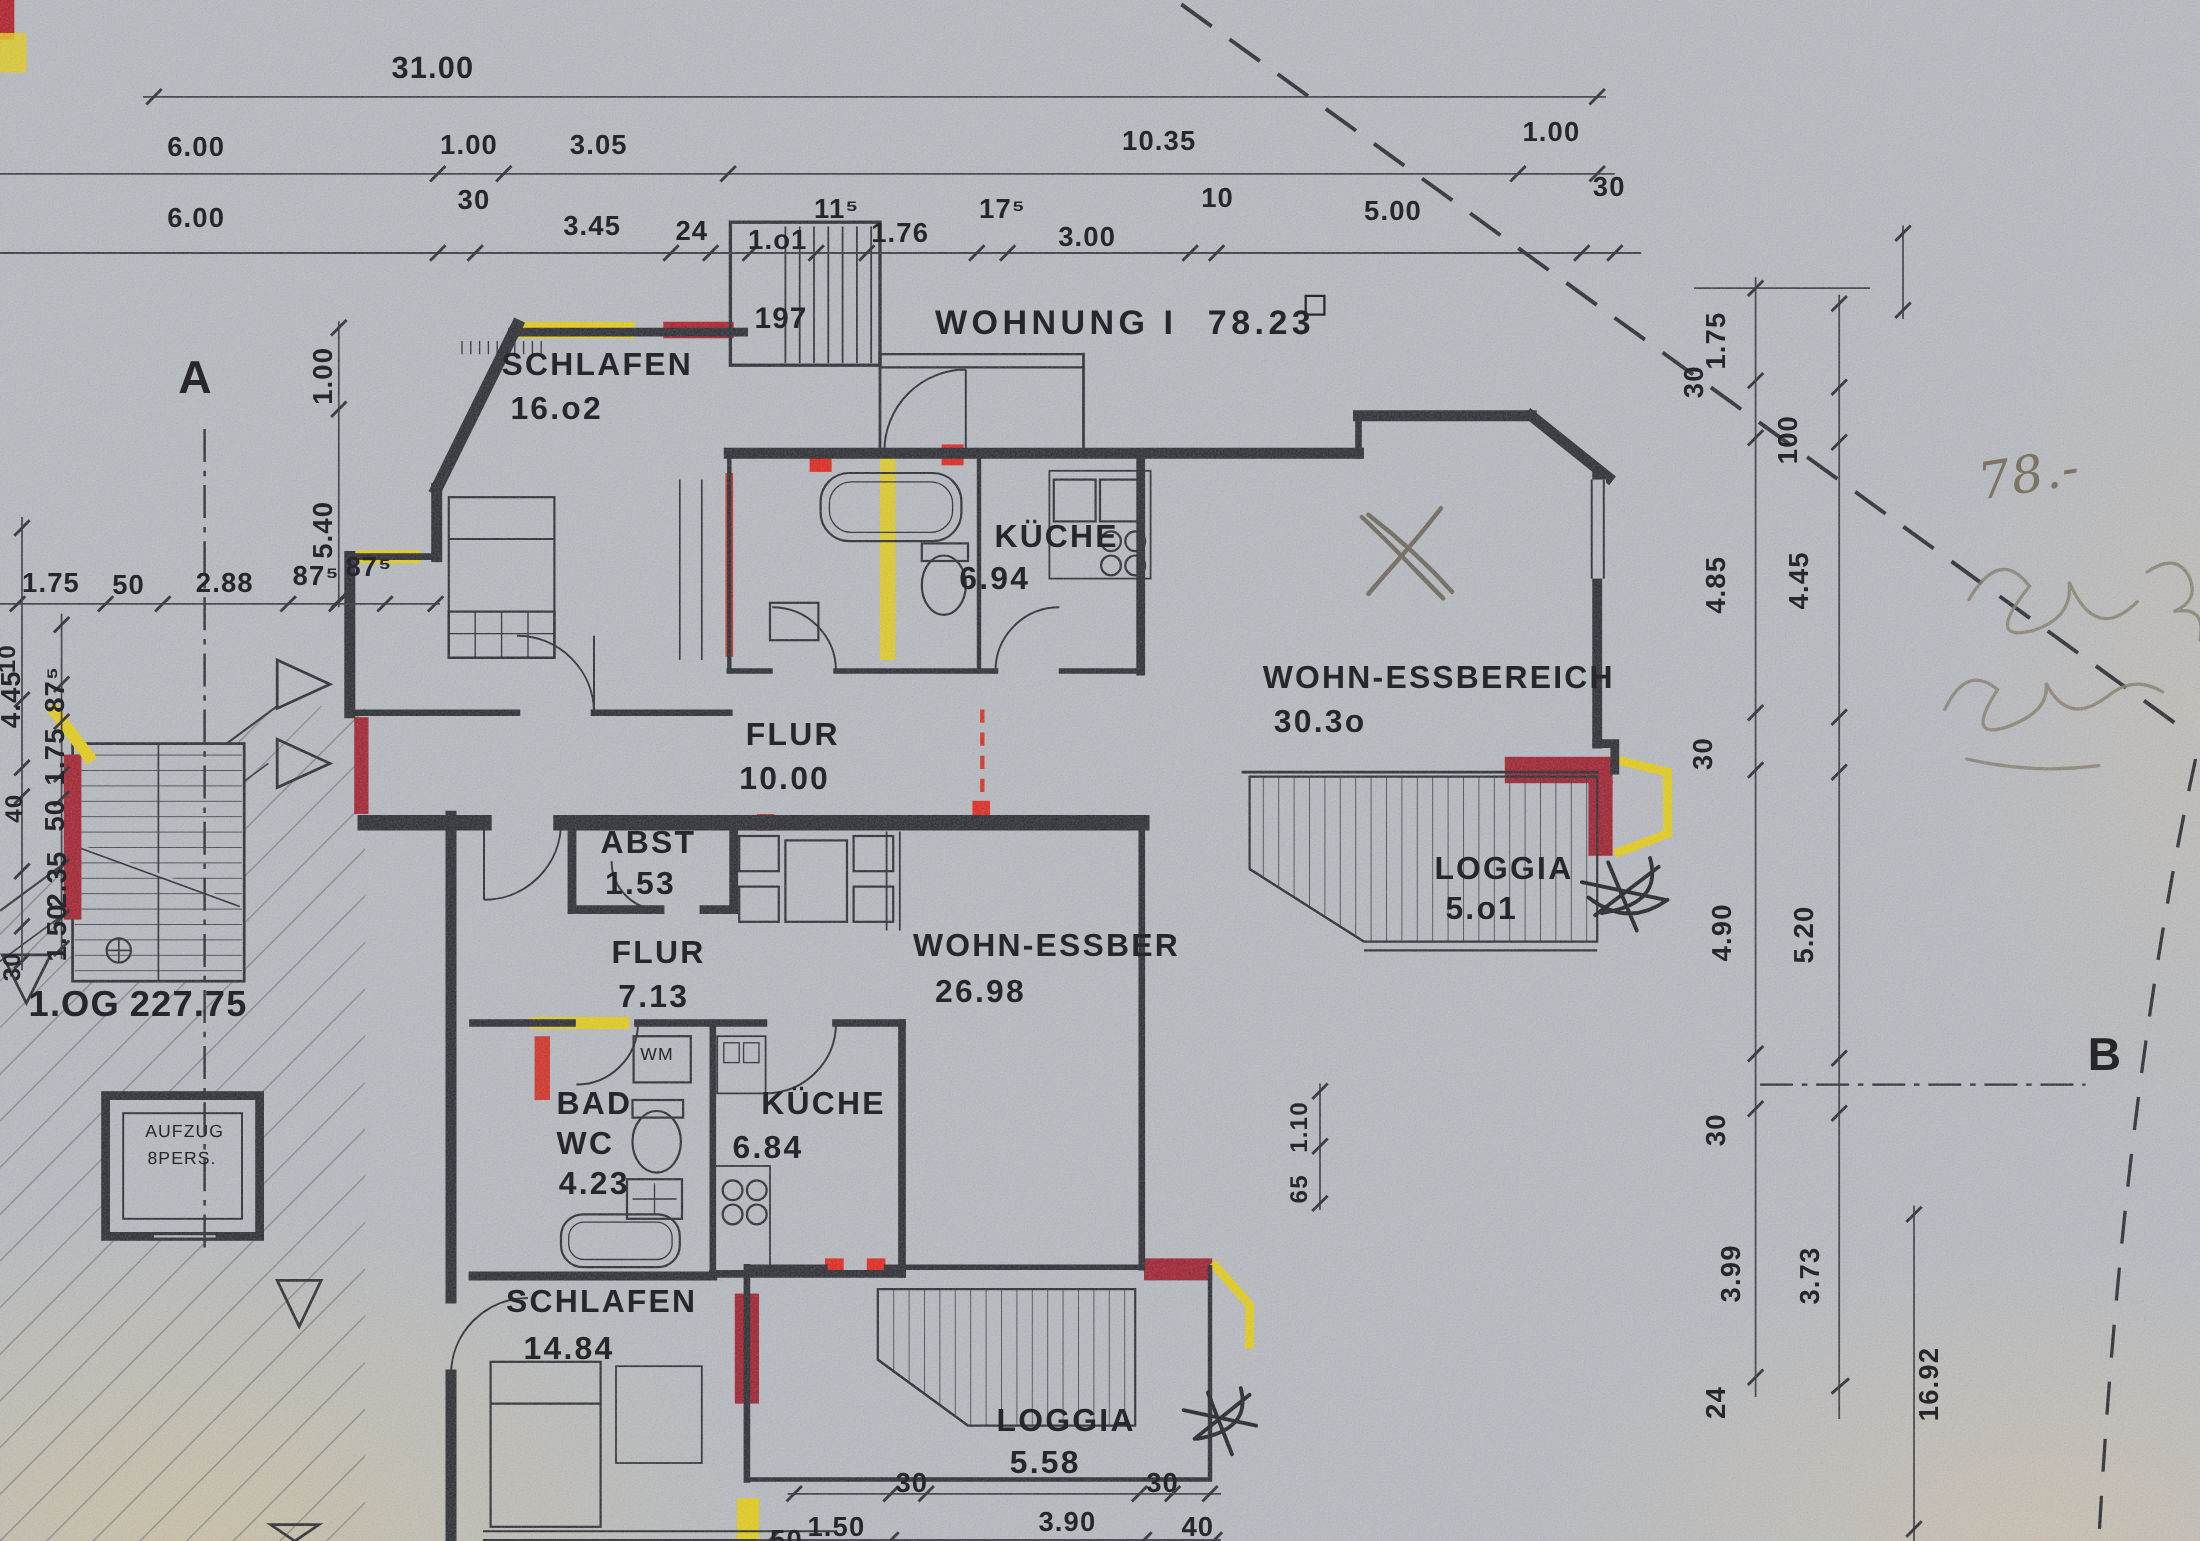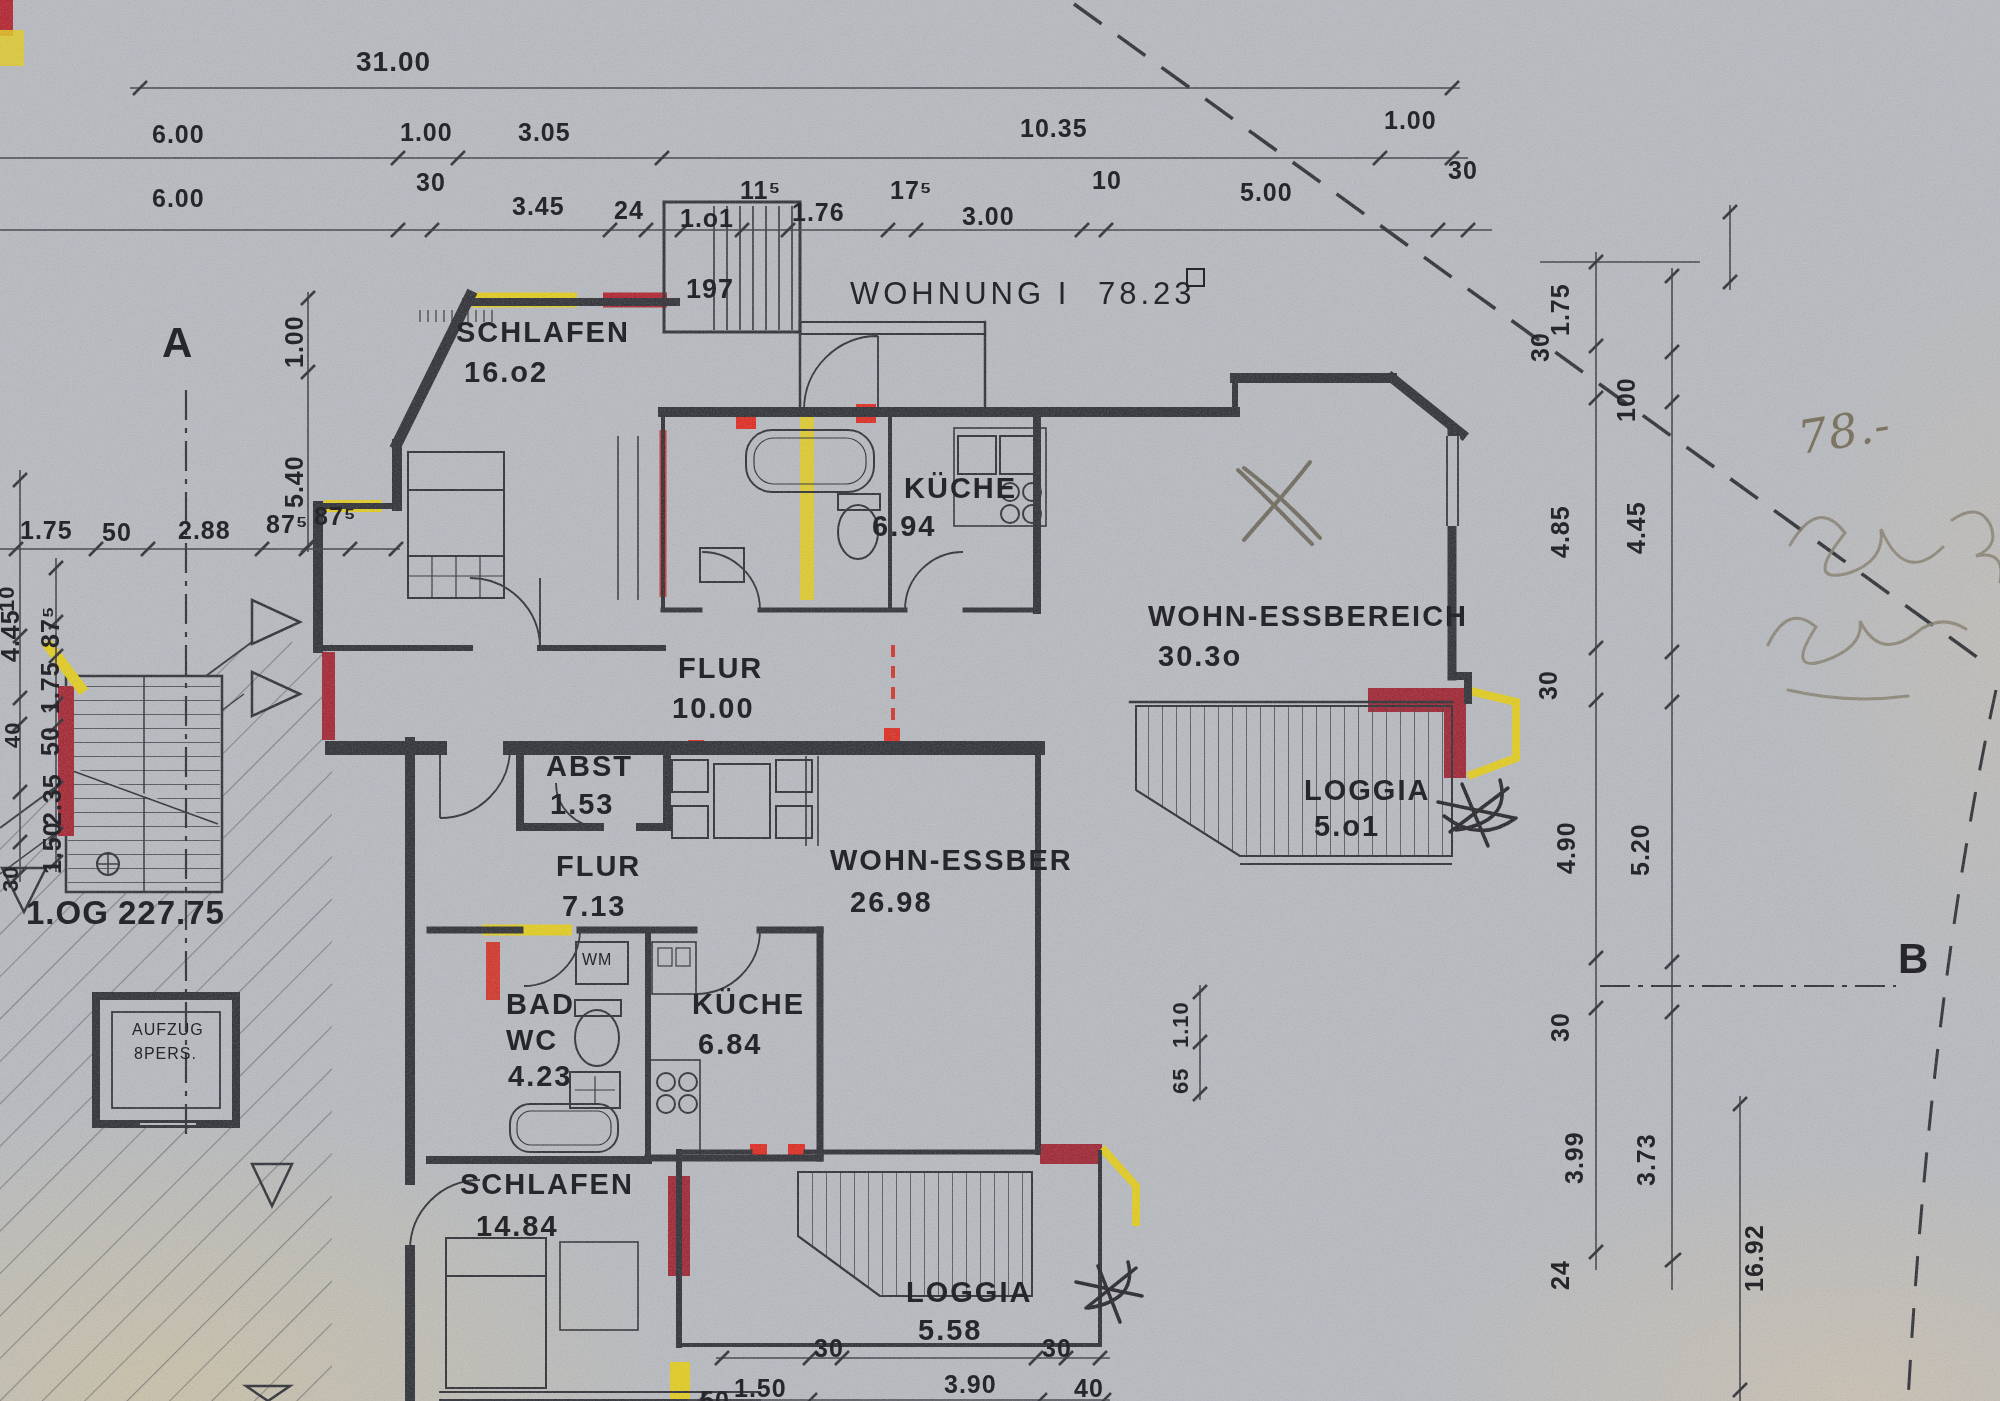--- a/index.html
+++ b/index.html
@@ -5,21 +5,21 @@
   html,body{margin:0;padding:0;background:#8a8d93;}
   #plan{position:relative;width:2000px;height:1401px;overflow:hidden;
         background:#b7bac0;font-family:"Liberation Sans",sans-serif;}
   #plan svg{position:absolute;left:0;top:0;}
   .t{position:absolute;color:#26262b;white-space:nowrap;line-height:1;
      font-family:"Liberation Sans",sans-serif;letter-spacing:1px;}
   .d{font-size:25px;font-weight:bold;}
   .ds{font-size:22px;font-weight:bold;}
   .r{font-size:29px;font-weight:bold;letter-spacing:2px;}
   .v{transform:rotate(-90deg);transform-origin:0 0;}
-  .ttl{font-size:31px;font-weight:normal;letter-spacing:4px;}
+  .ttl{font-size:31px;font-weight:bold;letter-spacing:4px;}
   .sec{font-size:42px;font-weight:bold;}
   .sm{font-size:16px;font-weight:normal;letter-spacing:1px;}
   .hand{font-family:"DejaVu Serif",serif;font-style:italic;color:#7d7564;
         font-size:46px;transform:rotate(-9deg);}
 </style>
 </head>
 <body>
 
 <div id="plan">
 <svg width="2000" height="1401" viewBox="0 0 2000 1401">
@@ -320,21 +320,21 @@
 <div class="t r" style="left:556px;top:852px">FLUR</div>
 <div class="t r" style="left:562px;top:892px">7.13</div>
 <div class="t r" style="left:830px;top:846px">WOHN-ESSBER</div>
 <div class="t r" style="left:850px;top:888px">26.98</div>
 <div class="t r" style="left:1304px;top:776px">LOGGIA</div>
 <div class="t r" style="left:1314px;top:812px">5.o1</div>
 <div class="t r" style="left:506px;top:990px">BAD</div>
 <div class="t r" style="left:506px;top:1026px">WC</div>
 <div class="t r" style="left:508px;top:1062px">4.23</div>
 <div class="t r" style="left:692px;top:990px">KÜCHE</div>
-<div class="t r" style="left:698px;top:1030px">6.84</div>
+<div class="t r" style="left:666px;top:1030px">6.84</div>
 <div class="t sm" style="left:582px;top:952px">WM</div>
 <div class="t r" style="left:460px;top:1170px">SCHLAFEN</div>
 <div class="t r" style="left:476px;top:1212px">14.84</div>
 <div class="t r" style="left:906px;top:1278px">LOGGIA</div>
 <div class="t r" style="left:918px;top:1316px">5.58</div>
 
 <div class="t" style="left:26px;top:896px;font-size:33px;font-weight:bold">1.OG</div>
 <div class="t" style="left:118px;top:896px;font-size:33px;font-weight:bold">227.75</div>
 <div class="t sm" style="left:132px;top:1022px">AUFZUG</div>
 <div class="t sm" style="left:134px;top:1046px">8PERS.</div>

